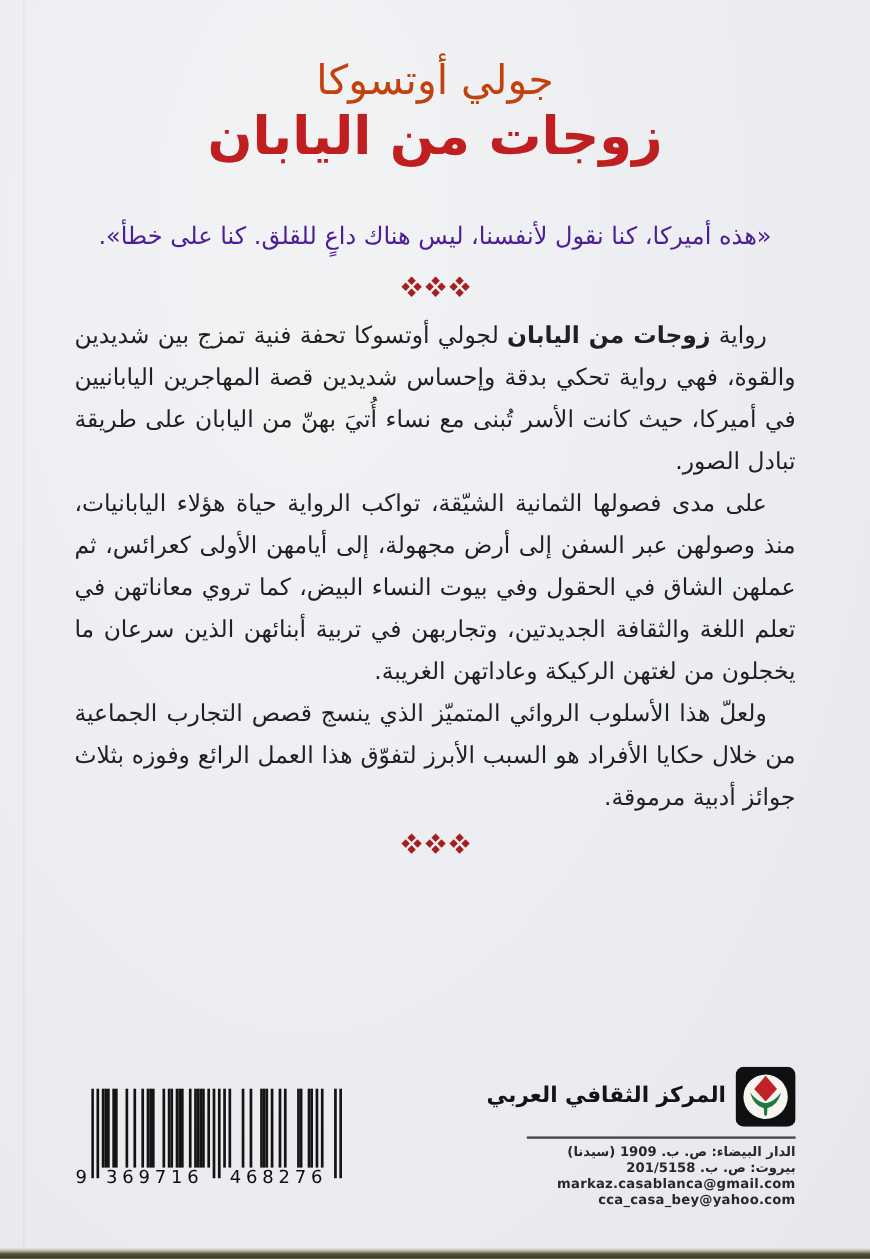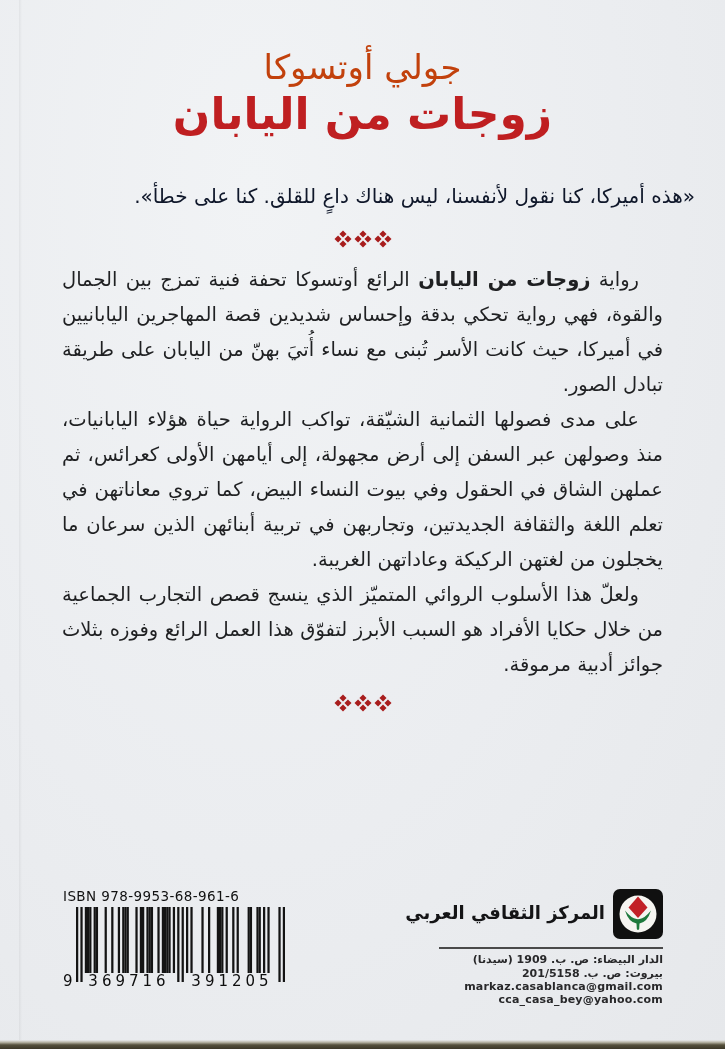--- a/index.html
+++ b/index.html
@@ -9,22 +9,22 @@
     width:725px; height:1049px; position:relative; overflow:hidden;
     background: radial-gradient(ellipse at 35% 18%, #f1f3f5 0%, var(--bg) 55%, #e6e8eb 100%);
     font-family:"DejaVu Sans", sans-serif; color:var(--ink);
   }
   .crease { position:absolute; left:19px; top:0; bottom:0; width:3px;
     background:linear-gradient(to right, rgba(0,0,0,0.05), rgba(0,0,0,0)); }
   .author { position:absolute; top:47px; left:0; right:0; text-align:center;
     font-size:34px; color:#c2410c; direction:rtl; }
   .title { position:absolute; top:88px; left:0; right:0; text-align:center;
     font-size:44px; font-weight:bold; color:var(--red); direction:rtl; letter-spacing:1px; }
-  .top-quote { position:absolute; top:184px; left:30px; right:30px; 
-    font-size:20px; direction:rtl; color:#0f172a; }
+  .top-quote { position:absolute; top:184px; left:30px; right:30px; text-align:center;
+    font-size:20px; direction:rtl; color:#4c1d95; }
   .orn-abs { position:absolute; top:231px; left:0; right:0; }
   .orn-row { text-align:center; line-height:18px; height:18px; }
   .orn { display:inline-block; width:12px; height:12px; margin:0 4px;
     transform:rotate(45deg); position:relative; }
   .orn::before { content:""; position:absolute; left:0; top:0; width:5px; height:5px;
     background:var(--orn);
     box-shadow:7px 0 0 var(--orn), 0 7px 0 var(--orn), 7px 7px 0 var(--orn); }
   .content { position:absolute; top:262px; right:62px; left:62px; height:620px;
     overflow:hidden; direction:rtl; text-align:justify;
     font-size:19.5px; line-height:35px; color:var(--ink); }
@@ -59,32 +59,31 @@
 
 <div class="author">جولي أوتسوكا</div>
 <div class="title">زوجات من اليابان</div>
 <div class="top-quote">«هذه أميركا، كنا نقول لأنفسنا، ليس هناك داعٍ للقلق. كنا على خطأ».</div>
 
 <div class="orn-row orn-abs">
   <span class="orn"></span><span class="orn"></span><span class="orn"></span>
 </div>
 
 <div class="content">
-  <p><span>رواية </span><b>زوجات من اليابان</b><span> الرائع أوتسوكا تحفة فنية تمزج بين الجمال والقوة، فهي رواية تحكي بدقة وإحساس شديدين قصة المهاجرين اليابانيين في أميركا، حيث كانت الأسر تُبنى مع نساء أُتيَ بهنّ من اليابان على طريقة تبادل الصور.</span></p>
+  <p><span>رواية </span><b>زوجات من اليابان</b><span> لجولي أوتسوكا تحفة فنية تمزج بين شديدين والقوة، فهي رواية تحكي بدقة وإحساس شديدين قصة المهاجرين اليابانيين في أميركا، حيث كانت الأسر تُبنى مع نساء أُتيَ بهنّ من اليابان على طريقة تبادل الصور.</span></p>
   <p>على مدى فصولها الثمانية الشيّقة، تواكب الرواية حياة هؤلاء اليابانيات، منذ وصولهن عبر السفن إلى أرض مجهولة، إلى أيامهن الأولى كعرائس، ثم عملهن الشاق في الحقول وفي بيوت النساء البيض، كما تروي معاناتهن في تعلم اللغة والثقافة الجديدتين، وتجاربهن في تربية أبنائهن الذين سرعان ما يخجلون من لغتهن الركيكة وعاداتهن الغريبة.</p>
   <p>ولعلّ هذا الأسلوب الروائي المتميّز الذي ينسج قصص التجارب الجماعية من خلال حكايا الأفراد هو السبب الأبرز لتفوّق هذا العمل الرائع وفوزه بثلاث جوائز أدبية مرموقة.</p>
 
   <div class="orn-row">
     <span class="orn"></span><span class="orn"></span><span class="orn"></span>
   </div>
 
 </div>
 
 <div class="barcode">
-  <div class="isbn">ISBN 978-9953-68-961-6</div>
   <svg id="bars" class="bars" preserveAspectRatio="none" viewBox="0 0 209.0 75">
       <rect x="0.00" y="0" width="2.25" height="75"></rect>
       <rect x="4.40" y="0" width="2.25" height="75"></rect>
       <rect x="8.80" y="0" width="2.25" height="66"></rect>
       <rect x="11.00" y="0" width="2.25" height="66"></rect>
       <rect x="13.20" y="0" width="2.25" height="66"></rect>
       <rect x="17.60" y="0" width="2.25" height="66"></rect>
       <rect x="19.80" y="0" width="2.25" height="66"></rect>
       <rect x="28.60" y="0" width="2.25" height="66"></rect>
       <rect x="35.20" y="0" width="2.25" height="66"></rect>
@@ -121,21 +120,21 @@
       <rect x="180.40" y="0" width="2.25" height="66"></rect>
       <rect x="182.60" y="0" width="2.25" height="66"></rect>
       <rect x="187.00" y="0" width="2.25" height="66"></rect>
       <rect x="191.40" y="0" width="2.25" height="66"></rect>
       <rect x="202.40" y="0" width="2.25" height="75"></rect>
       <rect x="206.80" y="0" width="2.25" height="75"></rect>
     </svg>
   <div class="bc-digits">
     <span class="d-first">9</span>
     <span class="d-left">369716</span>
-    <span class="d-right">391205</span>
+    <span class="d-right">468276</span>
   </div>
 </div>
 
 <div class="publisher">
   <svg class="pub-logo" viewBox="0 0 50 50">
     <rect x="0" y="0" width="50" height="50" rx="7" fill="#101010"></rect>
     <circle cx="25" cy="25" r="18.5" fill="#f6f5f1"></circle>
     <path d="M25 7.5 L34.5 18.5 L25 29 L15.5 18.5 Z" fill="#c22127"></path>
     <path d="M12 21.5 Q15.5 33 23.5 34.5 L23.8 40 Q25 41.8 26.2 40 L26.5 34.5 Q34.5 33 38 21.5 Q31.5 29.5 26.5 30 Q25 30.3 23.5 30 Q18.5 29.5 12 21.5 Z" fill="#1f7a3d"></path>
   </svg>

